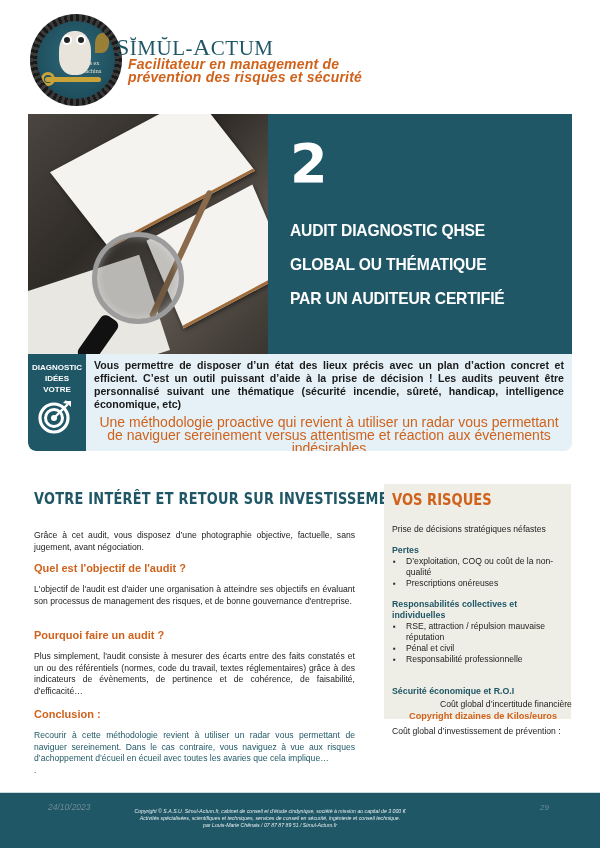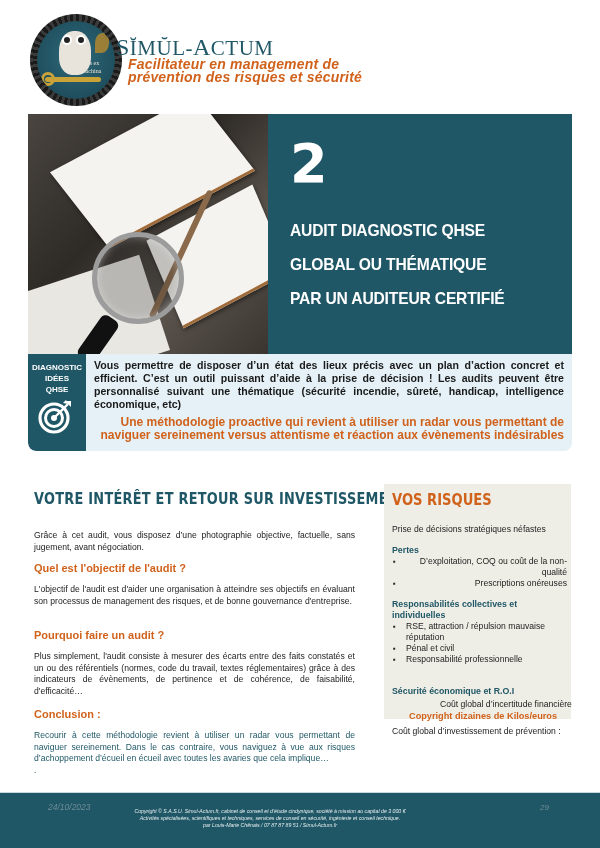--- a/index.html
+++ b/index.html
@@ -42,21 +42,21 @@
   .banner-teal { position: absolute; left: 240px; top: 0; width: 304px; height: 240px; background: #1f5766; color: #fff; }
   .big-num { position: absolute; left: 22px; top: 20px; font-family: "DejaVu Sans", sans-serif; font-weight: bold; font-size: 54px; line-height: 60px; letter-spacing: -2px; }
   .banner-title { position: absolute; left: 22px; top: 100px; font-family: "Liberation Sans", sans-serif; font-weight: bold; font-size: 17px; line-height: 34px; letter-spacing: -0.2px; transform: scaleX(0.92); transform-origin: left top; }
 
   
   .obj-box { position: absolute; left: 28px; top: 354px; width: 544px; height: 97px; background: #e5f1f7; border-radius: 0 0 8px 8px; overflow: hidden; }
   .obj-side { position: absolute; left: 0; top: 0; width: 58px; height: 97px; background: #1f5766; border-radius: 0 0 0 8px; color: #fff; text-align: center; }
   .obj-side .lbl { font-size: 8px; font-weight: bold; line-height: 11px; margin-top: 8px; }
   .target { position: absolute; left: 10px; top: 44px; width: 36px; height: 36px; }
   .obj-text { position: absolute; left: 66px; top: 5px; width: 470px; font-size: 10.6px; font-weight: bold; line-height: 13px; text-align: justify; color: #1a1a1a; }
-  .obj-accent { position: absolute; left: 66px; top: 62px; width: 470px; font-size: 12px; font-weight: bold; line-height: 13px; text-align: right; color: #d0621c; }
+  .obj-accent { position: absolute; left: 66px; top: 62px; width: 470px; font-size: 14px; font-weight: normal; line-height: 13px; text-align: center; color: #d0621c; }
 
   
   .sec-title { position: absolute; left: 34px; top: 490px; font-family: "DejaVu Sans", sans-serif; font-weight: bold; font-size: 15px; color: #1f5766; letter-spacing: 0.3px; transform: scaleX(0.86); transform-origin: left top; white-space: nowrap; }
   .p { position: absolute; left: 34px; width: 321px; font-size: 8.6px; line-height: 11.5px; text-align: justify; color: #222; }
   .h3 { position: absolute; left: 34px; font-size: 11px; font-weight: bold; color: #d0621c; }
   .p.teal { color: #1f5766; }
 
   
   .risk-box { position: absolute; left: 384px; top: 484px; width: 187px; height: 235px; background: #efeee6; }
   .risk-title { position: absolute; left: 8px; top: 6px; font-family: "DejaVu Sans", sans-serif; font-weight: bold; font-size: 16px; color: #d0621c; transform: scaleX(0.82); transform-origin: left top; white-space: nowrap; }
@@ -114,21 +114,21 @@
       <div>PAR UN AUDITEUR CERTIFIÉ</div>
     </div>
   </div>
 </div>
 
 <div class="obj-box">
   <div class="obj-side">
     <div class="lbl">
       <div>DIAGNOSTIC</div>
       <div>IDÉES</div>
-      <div>QHSE</div>
+      <div>VOTRE</div>
     </div>
     <svg class="target" viewBox="0 0 36 36">
       <circle cx="16" cy="20" r="14" fill="none" stroke="#fff" stroke-width="3.2"></circle>
       <circle cx="16" cy="20" r="8.5" fill="none" stroke="#fff" stroke-width="3"></circle>
       <circle cx="16" cy="20" r="3" fill="#fff"></circle>
       <line x1="16" y1="20" x2="30" y2="6" stroke="#fff" stroke-width="2.4"></line>
       <polygon points="27,3 33,3 33,9 30,6" fill="#fff"></polygon>
       <polygon points="25,5 28,2 30,6" fill="#fff"></polygon>
     </svg>
   </div>
@@ -143,21 +143,21 @@
 <div class="h3" style="top:629px;">Pourquoi faire un audit ?</div>
 <div class="p" style="top:651px;">Plus simplement, l'audit consiste à mesurer des écarts entre des faits constatés et un ou des référentiels (normes, code du travail, textes réglementaires) grâce à des indicateurs de évènements, de pertinence et de cohérence, de faisabilité, d'efficacité…</div>
 <div class="h3" style="top:708px;">Conclusion :</div>
 <div class="p teal" style="top:730px;">Recourir à cette méthodologie revient à utiliser un radar vous permettant de naviguer sereinement. Dans le cas contraire, vous naviguez à vue aux risques d’achoppement d’écueil en écueil avec toutes les avaries que cela implique…</div>
 <div class="p teal" style="top:765px;">.</div>
 
 <div class="risk-box">
   <div class="risk-title">VOS RISQUES</div>
   <div class="r-text" style="top:40px;">Prise de décisions stratégiques néfastes</div>
   <div class="r-head" style="top:61px;">Pertes</div>
-  <ul class="r-list" style="top:72px;text-align:right;">
+  <ul class="r-list" style="top:72px;">
     <li>D’exploitation, COQ ou coût de la non-qualité</li>
     <li>Prescriptions onéreuses</li>
   </ul>
   <div class="r-head" style="top:115px;">Responsabilités collectives et individuelles</div>
   <ul class="r-list" style="top:137px;">
     <li>RSE, attraction / répulsion mauvaise réputation</li>
     <li>Pénal et civil</li>
     <li>Responsabilité professionnelle</li>
   </ul>
   <div class="r-head" style="top:202px;">Sécurité économique et R.O.I</div>

